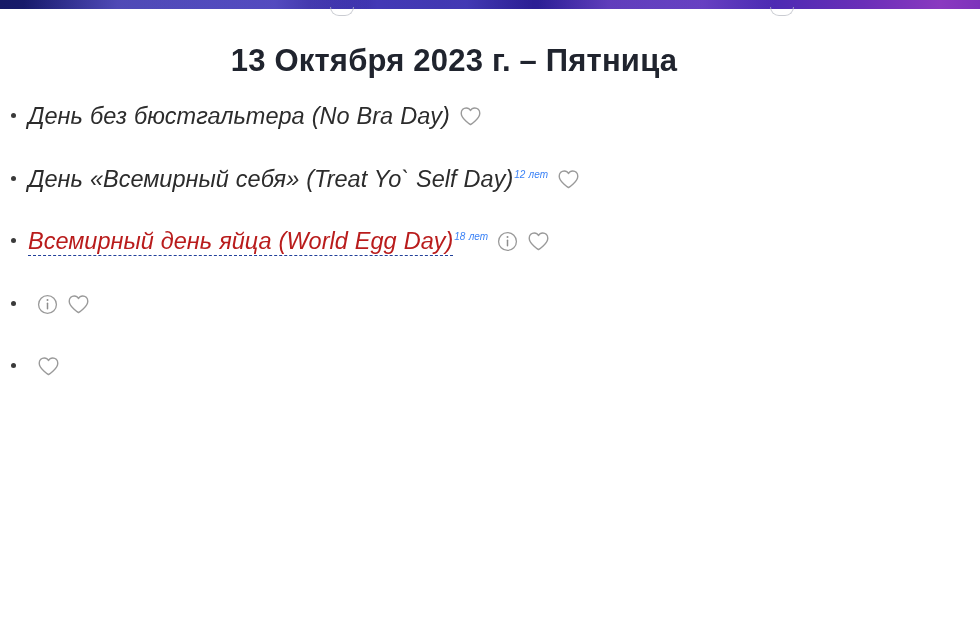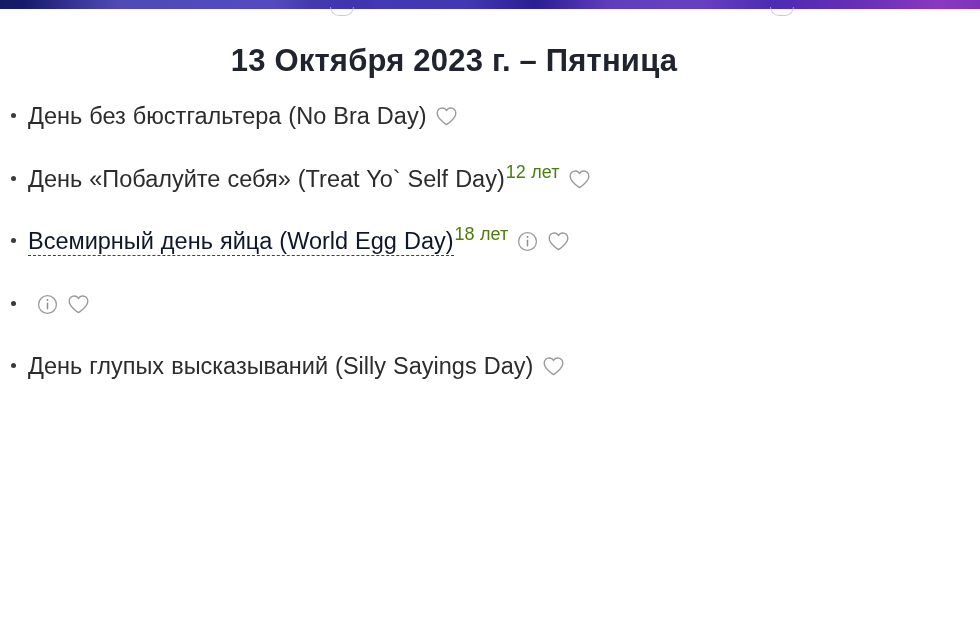--- a/index.html
+++ b/index.html
@@ -71,20 +71,21 @@
 
   
   .holiday-list {
     position: absolute;
     top: 97px;
     left: 0;
     width: 980px;
     list-style: none;
     margin: 0;
     padding: 0;
+    font-style: italic;
   }
   .holiday-item {
     position: relative;
     padding-left: 28px;
     padding-right: 4px;
     margin-bottom: 24.5px;
     font-size: 23.5px;
     line-height: 38px;
     color: #2c2c2c;
     word-spacing: 0.5px;
@@ -94,31 +95,31 @@
     left: 11px;
     top: 16px;
     width: 5px;
     height: 5px;
     background: #3a3a3a;
     border-radius: 50%;
   }
   .item-text { }
 
   .link-text {
-    color: #0f172a;
+    color: #b91c1c;
     text-decoration: none;
     border-bottom: 1px dashed #21409a;
     padding-bottom: 1px;
   }
 
   .sup {
-    font-size: 18px;
+    font-size: 10px;
     vertical-align: super;
     line-height: 0;
-    color: #4d7c0f;
+    color: #3b82f6;
     margin-left: 1px;
     white-space: nowrap;
   }
 
   .icon {
     display: inline-block;
     vertical-align: -3px;
     margin-left: 9px;
   }
   .icon svg { display: block; }
@@ -132,33 +133,33 @@
 <div class="banner-strip"></div>
 <div class="banner-notch notch-left"></div>
 <div class="banner-notch notch-right"></div>
 
 <h1 class="page-title">13 Октября 2023 г. – Пятница</h1>
 
 <ul class="holiday-list" id="holiday-list">
     <li class="holiday-item"><span class="bullet"></span><span class="item-text">День без бюстгальтера (No Bra Day)</span><span class="icon icon-heart"><svg viewBox="0 0 26 24" width="23" height="21">
           <path d="M13 21.3 C13 21.3 2.4 14.6 2.4 8.2 C2.4 4.6 5.1 2.2 8.2 2.2 C10.5 2.2 12.2 3.6 13 5.2 C13.8 3.6 15.5 2.2 17.8 2.2 C20.9 2.2 23.6 4.6 23.6 8.2 C23.6 14.6 13 21.3 13 21.3 Z" fill="none" stroke="#9a9a9a" stroke-width="1.6" stroke-linejoin="round"></path>
         </svg></span></li>
-    <li class="holiday-item"><span class="bullet"></span><span class="item-text">День «Побалуйте себя» (Treat Yo` Self Day)</span><sup class="sup">12 лет</sup><span class="icon icon-heart"><svg viewBox="0 0 26 24" width="23" height="21">
+    <li class="holiday-item"><span class="bullet"></span><span class="item-text">День «Всемирный себя» (Treat Yo` Self Day)</span><sup class="sup">12 лет</sup><span class="icon icon-heart"><svg viewBox="0 0 26 24" width="23" height="21">
           <path d="M13 21.3 C13 21.3 2.4 14.6 2.4 8.2 C2.4 4.6 5.1 2.2 8.2 2.2 C10.5 2.2 12.2 3.6 13 5.2 C13.8 3.6 15.5 2.2 17.8 2.2 C20.9 2.2 23.6 4.6 23.6 8.2 C23.6 14.6 13 21.3 13 21.3 Z" fill="none" stroke="#9a9a9a" stroke-width="1.6" stroke-linejoin="round"></path>
         </svg></span></li>
     <li class="holiday-item"><span class="bullet"></span><a class="link-text" href="#">Всемирный день яйца (World Egg Day)</a><sup class="sup">18 лет</sup><span class="icon icon-info"><svg viewBox="0 0 24 24" width="21" height="21">
           <circle cx="12" cy="12" r="10.2" fill="none" stroke="#9a9a9a" stroke-width="1.5"></circle>
           <circle cx="12" cy="6.9" r="1.15" fill="#8e8e8e"></circle>
           <rect x="11.15" y="9.6" width="1.7" height="8.0" rx="0.85" fill="#8e8e8e"></rect>
         </svg></span><span class="icon icon-heart"><svg viewBox="0 0 26 24" width="23" height="21">
           <path d="M13 21.3 C13 21.3 2.4 14.6 2.4 8.2 C2.4 4.6 5.1 2.2 8.2 2.2 C10.5 2.2 12.2 3.6 13 5.2 C13.8 3.6 15.5 2.2 17.8 2.2 C20.9 2.2 23.6 4.6 23.6 8.2 C23.6 14.6 13 21.3 13 21.3 Z" fill="none" stroke="#9a9a9a" stroke-width="1.6" stroke-linejoin="round"></path>
         </svg></span></li>
     <li class="holiday-item"><span class="bullet"></span><span class="icon icon-info"><svg viewBox="0 0 24 24" width="21" height="21">
           <circle cx="12" cy="12" r="10.2" fill="none" stroke="#9a9a9a" stroke-width="1.5"></circle>
           <circle cx="12" cy="6.9" r="1.15" fill="#8e8e8e"></circle>
           <rect x="11.15" y="9.6" width="1.7" height="8.0" rx="0.85" fill="#8e8e8e"></rect>
         </svg></span><span class="icon icon-heart"><svg viewBox="0 0 26 24" width="23" height="21">
           <path d="M13 21.3 C13 21.3 2.4 14.6 2.4 8.2 C2.4 4.6 5.1 2.2 8.2 2.2 C10.5 2.2 12.2 3.6 13 5.2 C13.8 3.6 15.5 2.2 17.8 2.2 C20.9 2.2 23.6 4.6 23.6 8.2 C23.6 14.6 13 21.3 13 21.3 Z" fill="none" stroke="#9a9a9a" stroke-width="1.6" stroke-linejoin="round"></path>
         </svg></span></li>
-    <li class="holiday-item"><span class="bullet"></span><span class="item-text">День глупых высказываний (Silly Sayings Day)</span><span class="icon icon-heart"><svg viewBox="0 0 26 24" width="23" height="21">
+    <li class="holiday-item"><span class="bullet"></span><span class="icon icon-heart"><svg viewBox="0 0 26 24" width="23" height="21">
           <path d="M13 21.3 C13 21.3 2.4 14.6 2.4 8.2 C2.4 4.6 5.1 2.2 8.2 2.2 C10.5 2.2 12.2 3.6 13 5.2 C13.8 3.6 15.5 2.2 17.8 2.2 C20.9 2.2 23.6 4.6 23.6 8.2 C23.6 14.6 13 21.3 13 21.3 Z" fill="none" stroke="#9a9a9a" stroke-width="1.6" stroke-linejoin="round"></path>
         </svg></span></li>
   </ul>
 
 </body></html>

